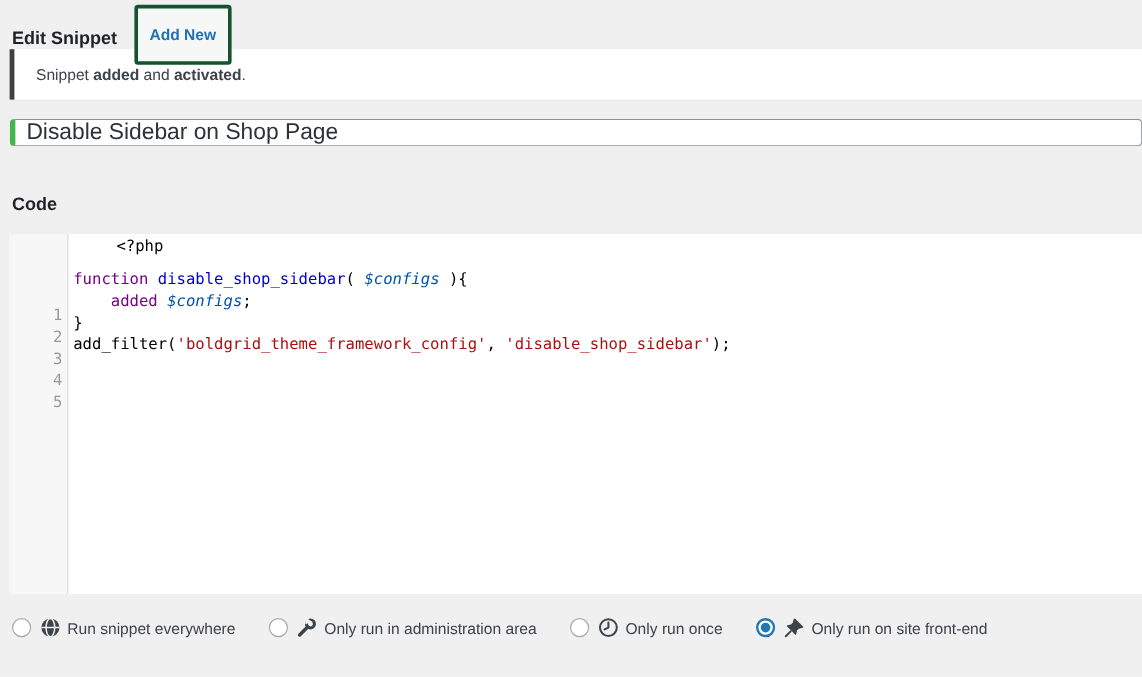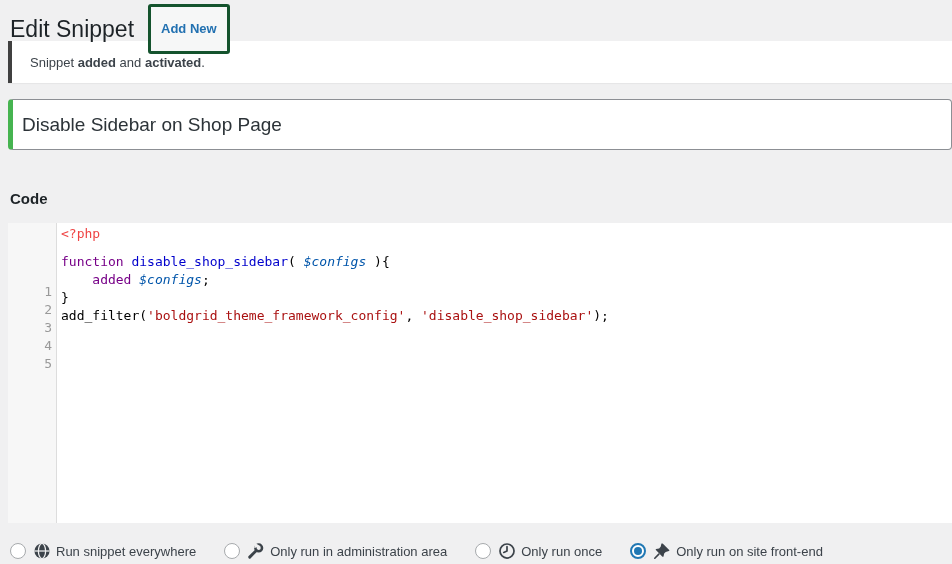--- a/index.html
+++ b/index.html
@@ -8,21 +8,21 @@
     width: 952px; height: 564px;
     background: #f0f0f1;
     font-family: "Liberation Sans", sans-serif;
     color: #3c434a;
     overflow: hidden;
   }
   
   .page-header { padding: 8px 0 0 10px; height: 35px; }
   .page-header h1 {
     display: inline; margin: 0;
-    font-size: 23px; font-weight: 400; line-height: 29px;
+    font-size: 15px; font-weight: 700; line-height: 29px;
     color: #1d2327;
   }
   .add-new-btn {
     display: inline-block; margin-left: 14px; position: relative; top: -4px;
     padding: 14px 10px;
     background: #f6f7f7;
     border: 3px solid #14532d; border-radius: 3px;
     color: #2271b1; font-size: 13px; font-weight: 700; line-height: 16px;
     font-family: "Liberation Sans", sans-serif;
     cursor: pointer;
@@ -36,21 +36,21 @@
     box-shadow: 0 1px 1px rgba(0,0,0,.04);
     display: flex; align-items: center;
     padding-left: 18px;
     font-size: 13px; color: #3c434a;
   }
   .notice b { font-weight: 700; }
   
   .snippet-title {
     display: block;
     margin: 16px 0 0 8px; width: calc(100% - 8px);
-    height: 51px;
+    height: 23px;
     background: #fff;
     border: 1px solid #8c8f94;
     border-left: 5px solid #46b450;
     border-radius: 4px;
     padding: 0 8px 0 9px;
     font-family: "Liberation Sans", sans-serif;
     font-size: 19px; color: #2c3338;
     outline: none;
   }
   
@@ -69,21 +69,21 @@
   .gutter {
     width: 49px; flex: 0 0 49px;
     background: #f7f7f7;
     border-right: 1px solid #ddd;
     padding: 30px 4px 0 0;
     text-align: right;
     color: #999;
   }
   .gutter .line-number { height: 18px; }
   .code-pane { flex: 1 1 auto; padding: 2px 0 0 4px; overflow: hidden; }
-  .meta-line { color: #ef4444; height: 18px; margin-bottom: 10px; white-space: pre; }
+  .meta-line { color: #000000; height: 18px; margin-bottom: 10px; white-space: pre; margin-left: 36px; }
   .code-line { height: 18px; white-space: pre; color: #000; }
   .tok-keyword  { color: #708; }
   .tok-def      { color: #00c; }
   .tok-variable { color: #05a; font-style: italic; }
   .tok-string   { color: #a11; }
   .tok-plain    { color: #000; }
   
   .scope-row {
     margin: 19px 0 0 10px;
     display: flex; align-items: center; gap: 28px;

